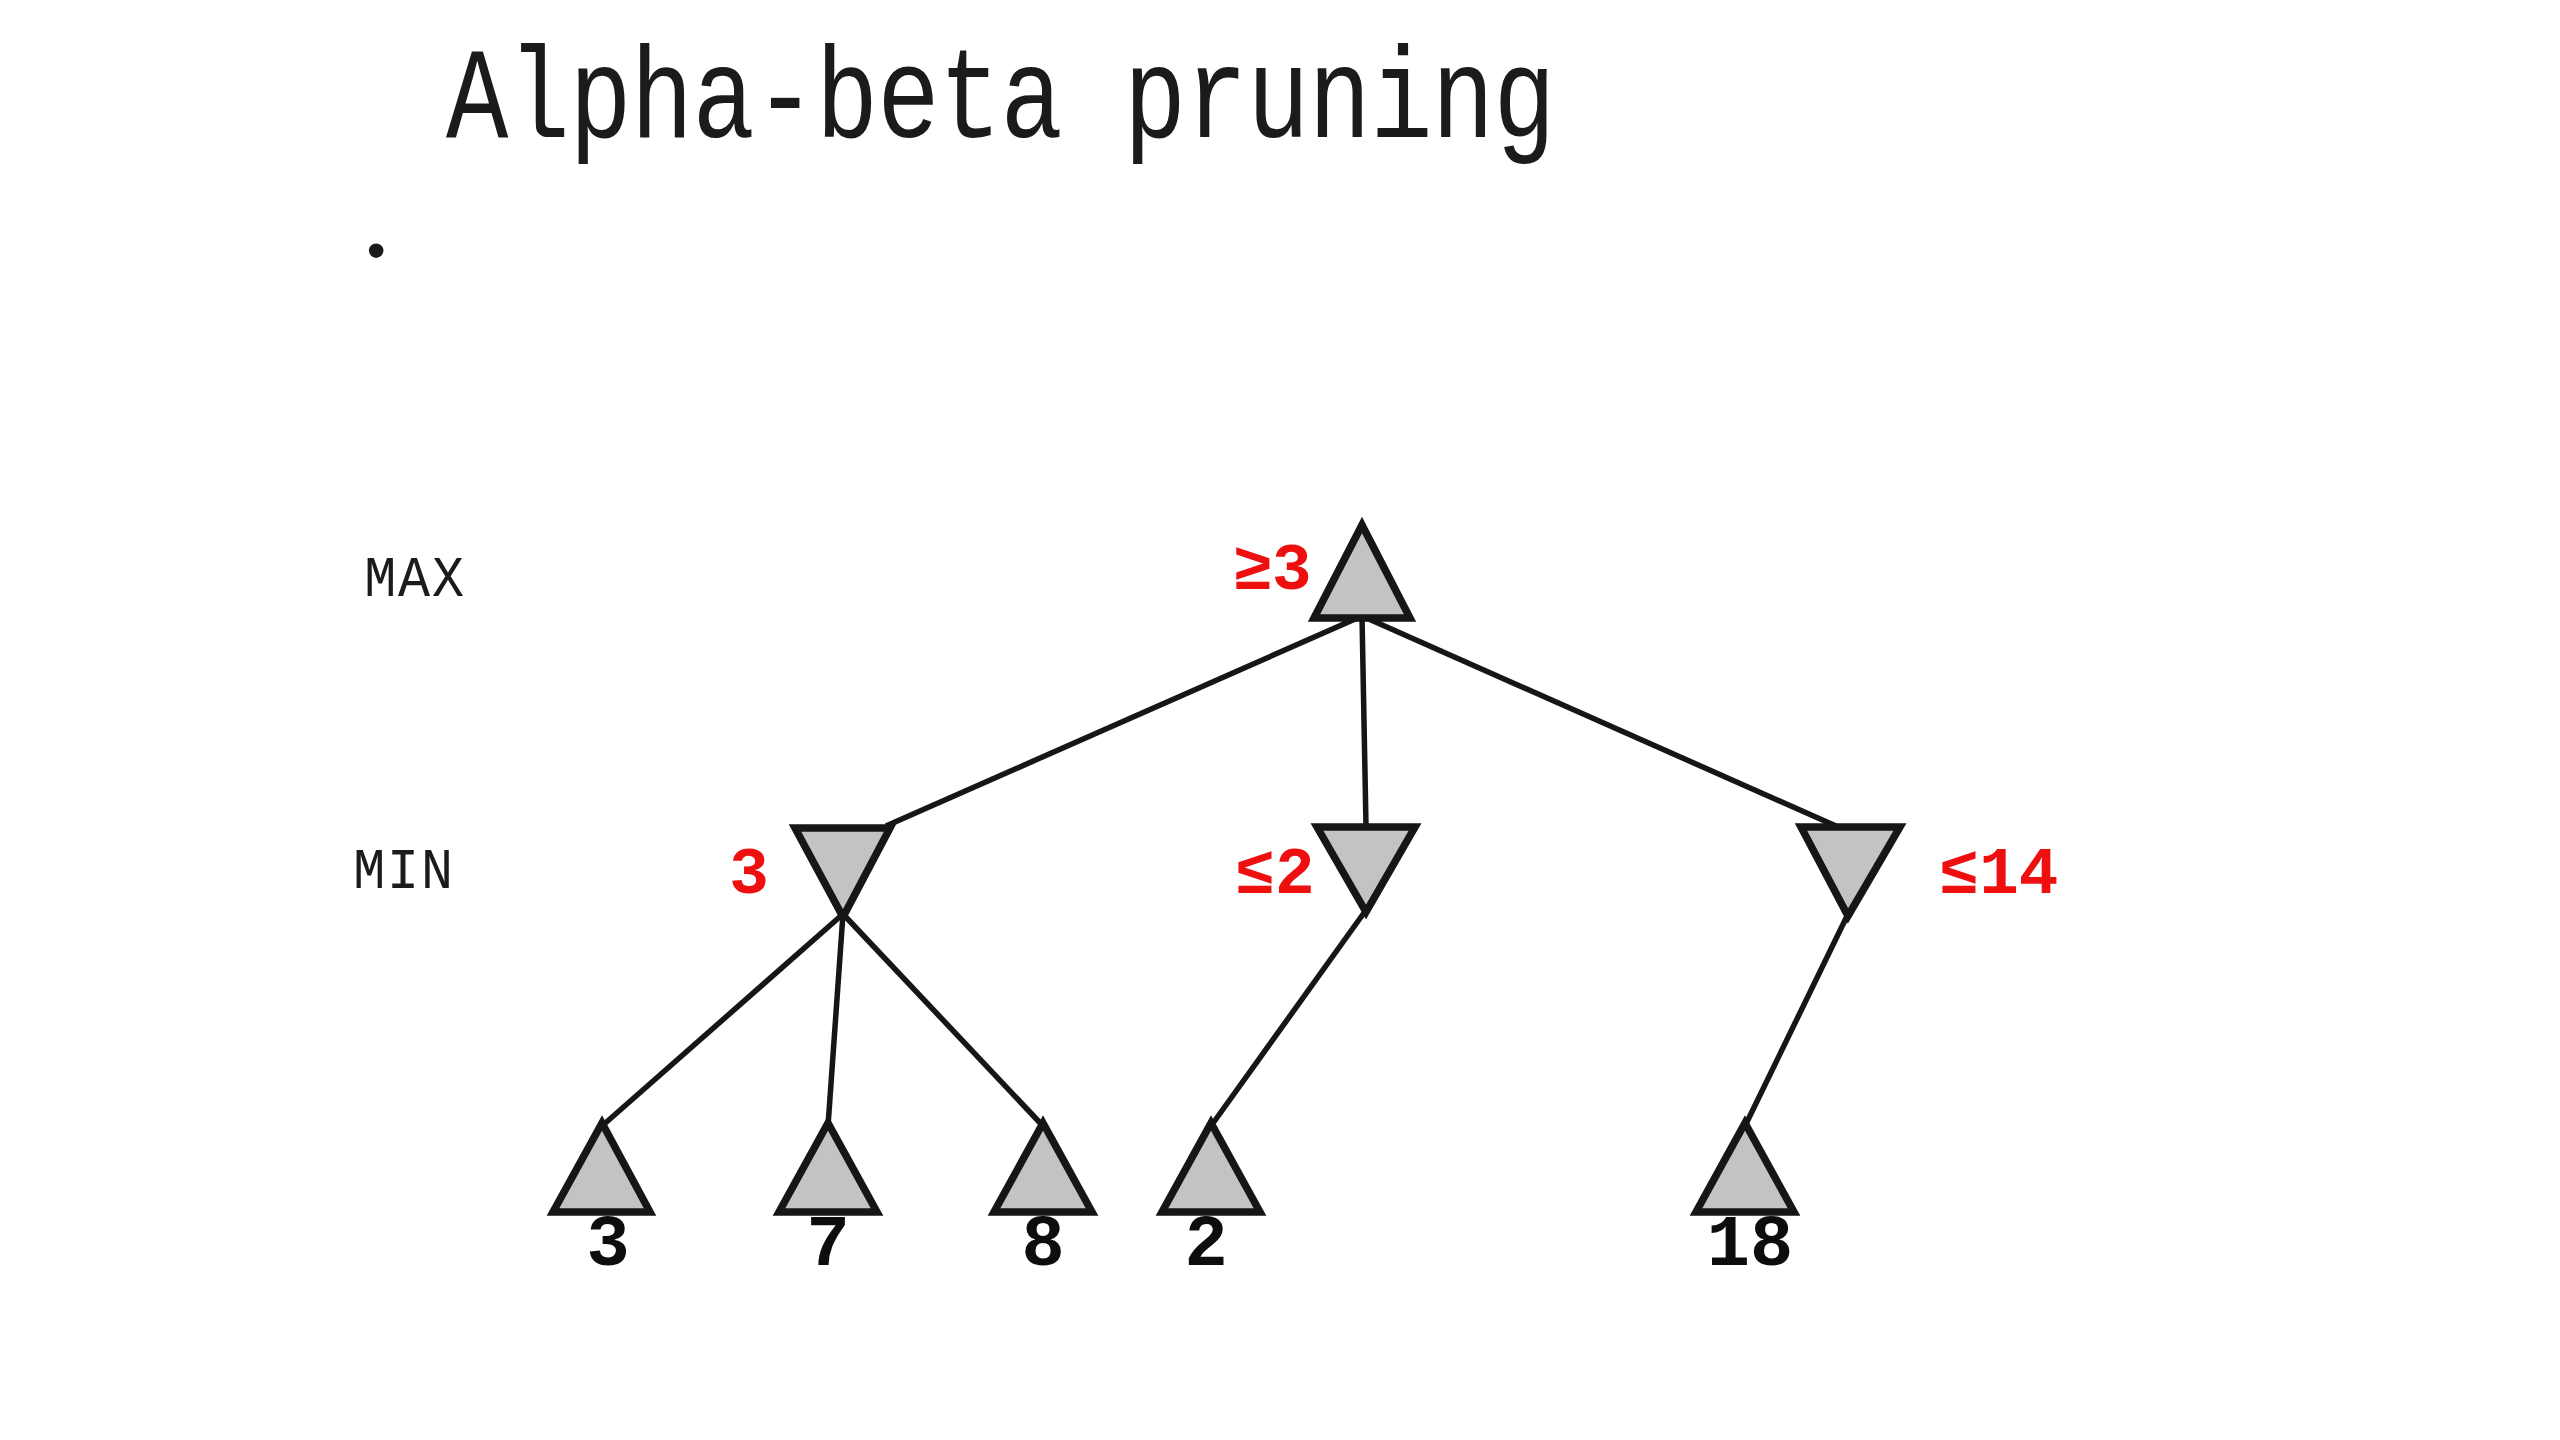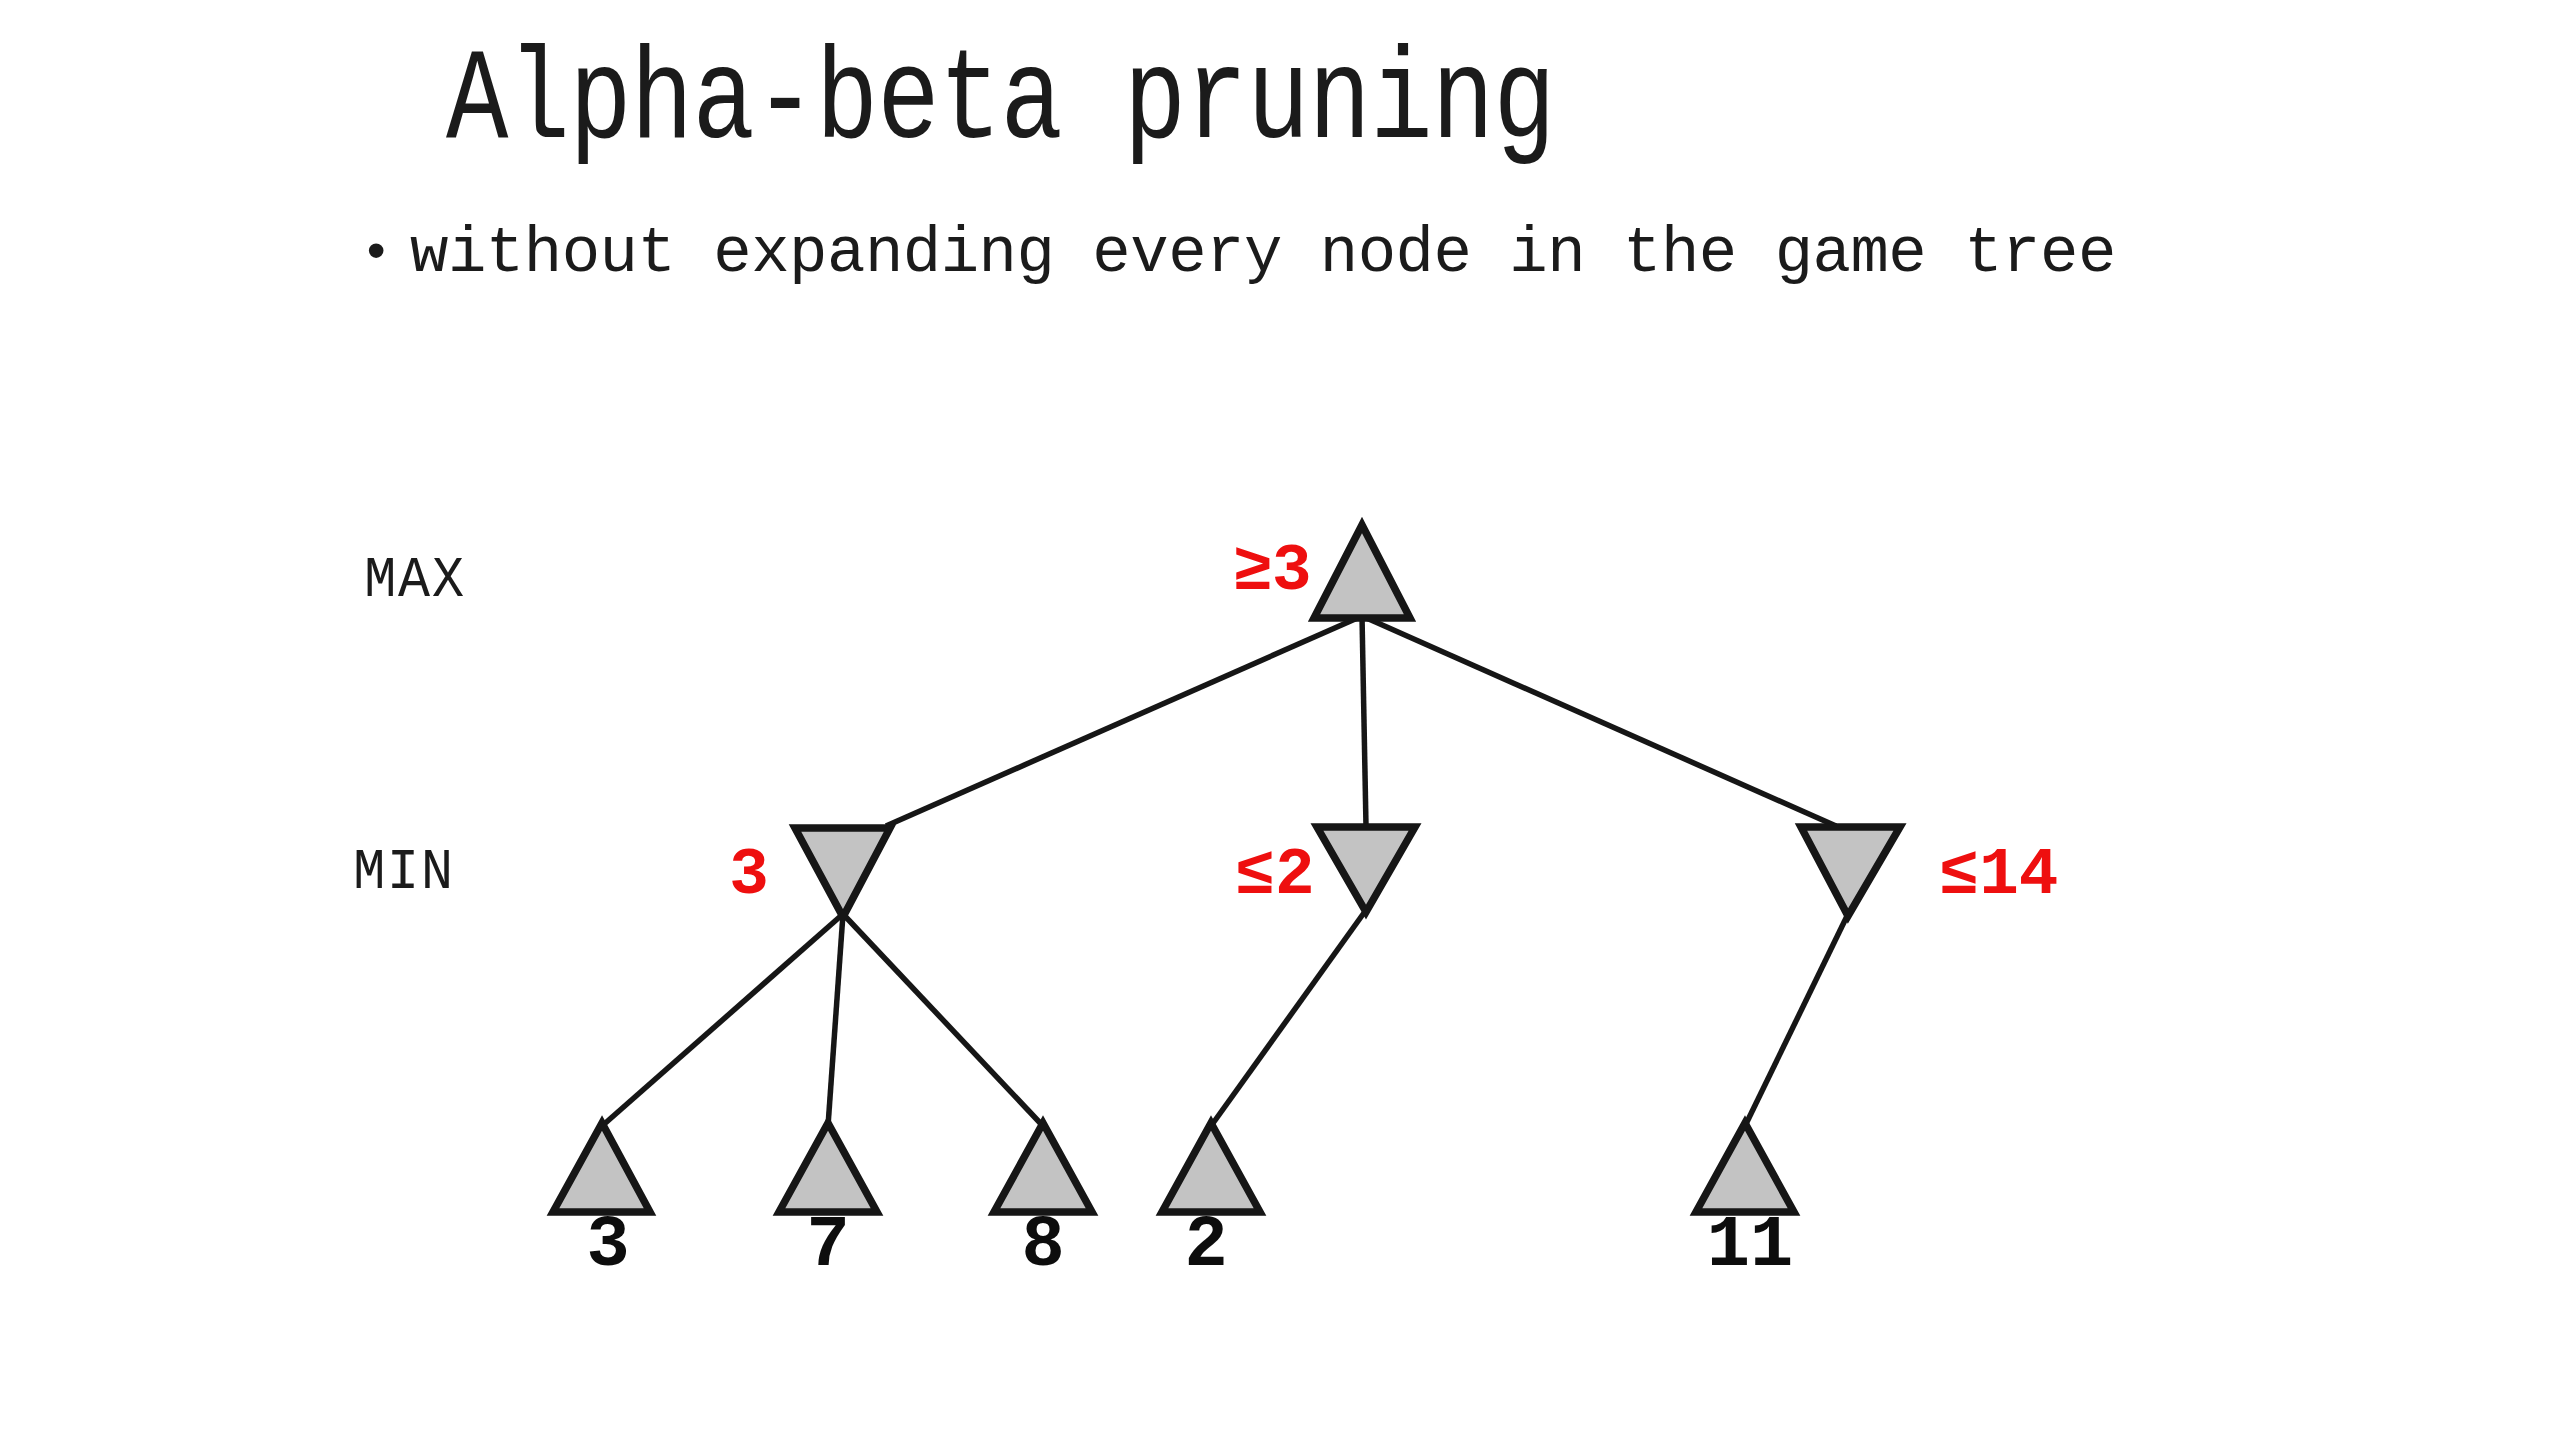--- a/index.html
+++ b/index.html
@@ -90,21 +90,20 @@
 </head>
 <body>
 
 <div class="slide">
 
   <h1 class="title">Alpha-beta pruning</h1>
 
   <div class="bullet">
     <span class="marker">•</span>
     <div class="lines">
-      <div>without expanding every node in the game tree</div>
     </div>
   </div>
 
   <svg class="tree-svg" viewBox="0 0 2560 1440">
 
     <line class="edge" x1="1362" y1="616" x2="886" y2="826"></line>
     <line class="edge" x1="1362" y1="616" x2="1366" y2="826"></line>
     <line class="edge" x1="1362" y1="616" x2="1836" y2="826"></line>
 
     <line class="edge" x1="843" y1="914" x2="602" y2="1126"></line>
@@ -131,15 +130,15 @@
 
   <div class="lbl red-lbl" style="left:1272px; top:571px;">≥3</div>
   <div class="lbl red-lbl" style="left:749px; top:875px;">3</div>
   <div class="lbl red-lbl" style="left:1275px; top:875px;">≤2</div>
   <div class="lbl red-lbl" style="left:1999px; top:875px;">≤14</div>
 
   <div class="lbl leaf-lbl" style="left:608px; top:1246px;">3</div>
   <div class="lbl leaf-lbl" style="left:828px; top:1246px;">7</div>
   <div class="lbl leaf-lbl" style="left:1043px; top:1246px;">8</div>
   <div class="lbl leaf-lbl" style="left:1206px; top:1246px;">2</div>
-  <div class="lbl leaf-lbl" style="left:1750px; top:1246px;">11</div>
+  <div class="lbl leaf-lbl" style="left:1750px; top:1246px;">18</div>
 
 </div>
 
 </body></html>

